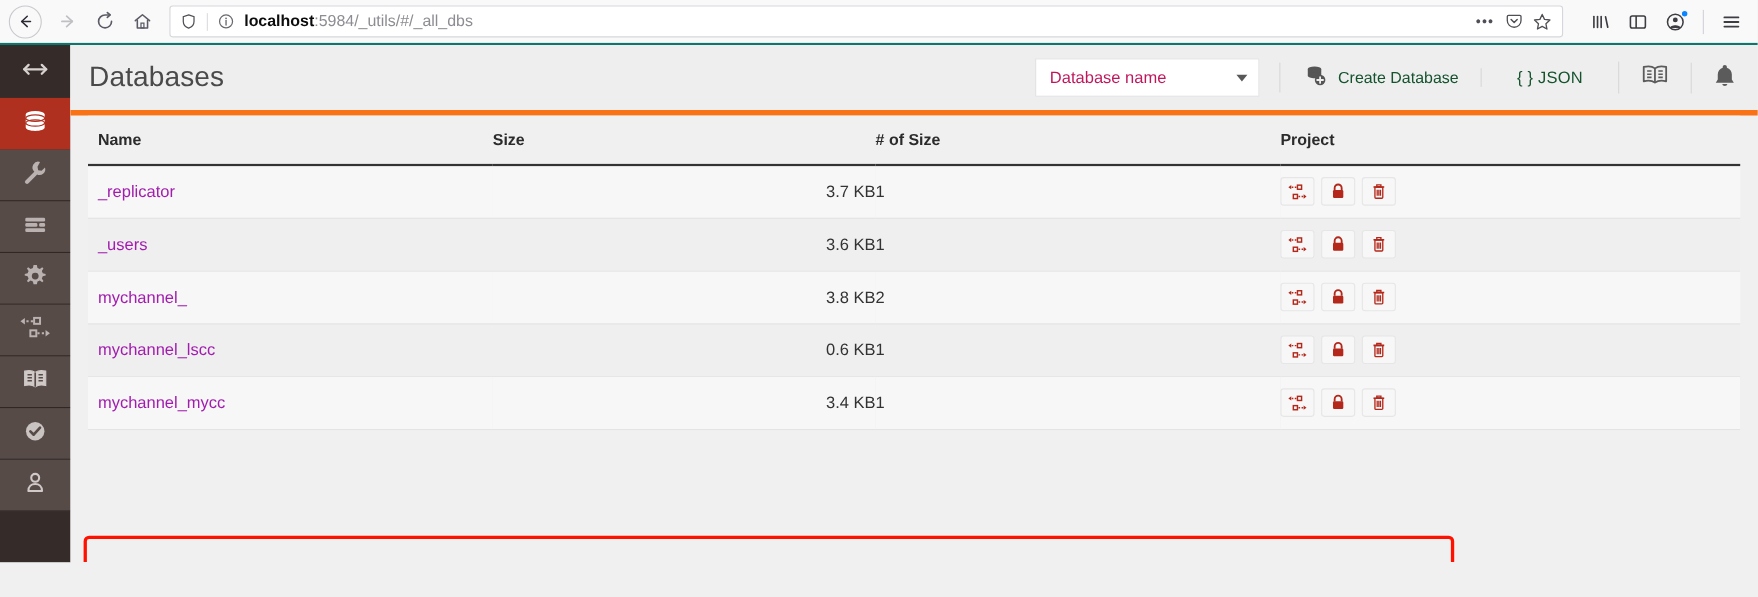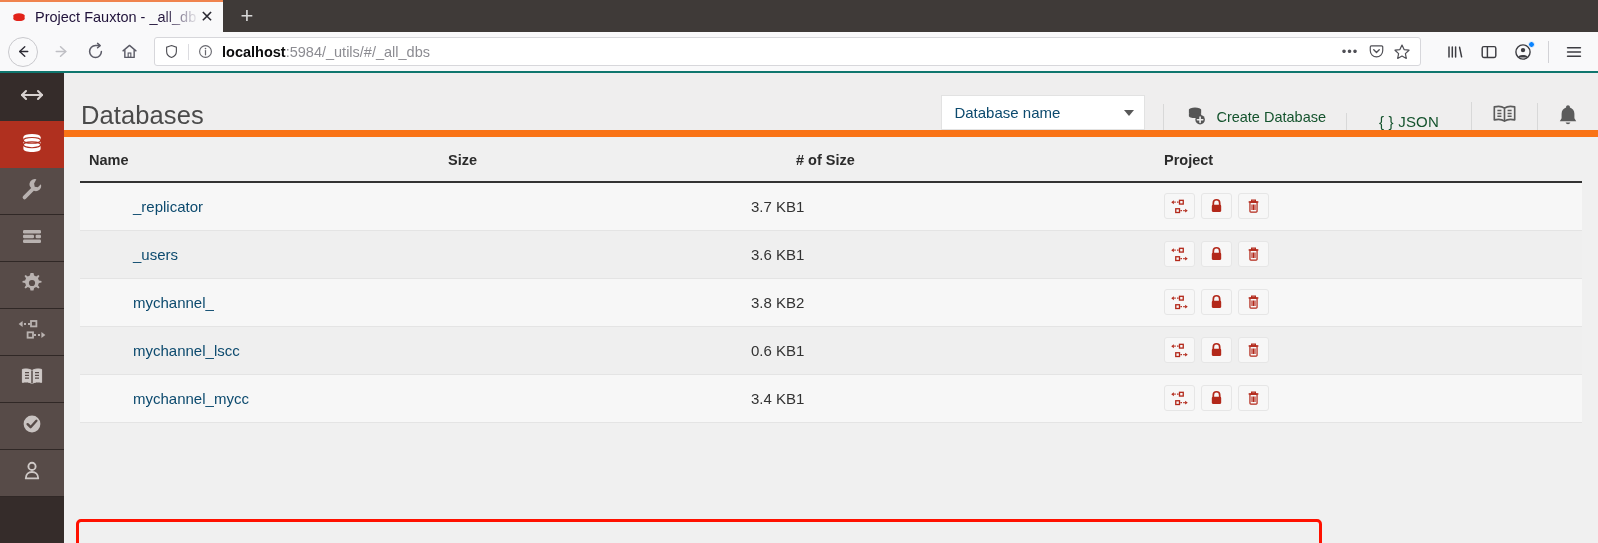--- a/index.html
+++ b/index.html
@@ -157,23 +157,23 @@
     display: flex;
     flex-direction: column;
     background: #f0f0f0;
     min-width: 0;
   }
 
   .apphdr {
     height: 64px;
     flex: 0 0 64px;
     background: #efeeee;
-    border-bottom: 7px solid #f97316;
+    border-bottom: 5px solid #f97316;
     display: flex;
-    align-items: flex-end;
+    align-items: center;
   }
   .apphdr-title {
     display: flex; align-items: center;
     padding-left: 17px;
     font-size: 25.5px;
     color: #4a4a4a;
     font-weight: 400;
     flex: 1 1 auto;
     letter-spacing: 0.1px;
   }
@@ -182,21 +182,21 @@
     padding: 0 18px;
     flex: 0 0 auto;
   }
   .hdr-select {
     width: 204px; height: 35px;
     background: #fff;
     border: 1px solid #e2e2e2;
     display: flex; align-items: center;
     padding: 0 10px 0 12px;
   }
-  .hdr-select .ph { flex: 1 1 auto; font-size: 15px; color: #0c4a6e; }
+  .hdr-select .ph { flex: 1 1 auto; font-size: 15px; color: #be185d; }
   .hdr-select .caret {
     width: 0; height: 0;
     border-left: 5.5px solid transparent;
     border-right: 5.5px solid transparent;
     border-top: 6.5px solid #585858;
   }
   .hdr-btn {
     display: flex; align-items: center; justify-content: center;
     gap: 9px;
     border-left: 1px solid #d8d8d8;
@@ -235,21 +235,21 @@
     vertical-align: middle;
     border-bottom: 1px solid #e4e4e4;
   }
   table.dbs tbody tr.odd td { background: #f7f7f7; }
   table.dbs tbody tr.even td { background: #efefef; }
   .col-name { width: 368px; padding-left: 9px !important; }
   .col-size { width: 348px; text-align: right; }
   .col-docs { width: 368px; }
   .col-act   { }
   th.col-name { padding-left: 9px !important; }
-  .dbname { color: #0c4a6e; text-decoration: none; font-size: 15px; margin-left: 44px; }
+  .dbname { color: #a21caf; text-decoration: none; font-size: 15px; }
   .sizeval, .docsval { color: #333; font-size: 15px; }
 
   .actions { display: flex; align-items: center; gap: 6px; }
   .actbtn {
     width: 31px; height: 26px;
     background: #f7f7f7;
     border: 1px solid #e6e6e6;
     border-radius: 3px;
     display: flex; align-items: center; justify-content: center;
     color: #b3281a;
@@ -265,34 +265,20 @@
     right: 276px;
     top: 382px;
     height: 47px;
   }
 </style>
 </head>
 <body>
 
 <div id="browser">
 
-  <div class="tabstrip">
-    <div class="tab">
-      <span class="tab-favicon">
-        <svg width="14" height="14" viewBox="0 0 14 14">
-          <ellipse cx="7" cy="5.4" rx="5.6" ry="2.1" fill="#e2231a"></ellipse>
-          <rect x="1.4" y="5.4" width="11.2" height="3.6" fill="#e2231a"></rect>
-          <ellipse cx="7" cy="9" rx="5.6" ry="2.1" fill="#e2231a"></ellipse>
-        </svg>
-      </span>
-      <span class="tab-title">Project Fauxton - _all_db</span>
-      <span class="tab-close">✕</span>
-    </div>
-    <div class="newtab">+</div>
-  </div>
 
   <div class="navbar">
     <div class="navbtn back">
       <svg width="17" height="17" viewBox="0 0 20 20">
           <path d="M11.5 4.5 L5.5 10 L11.5 15.5" fill="none" stroke="currentColor" stroke-width="1.6" stroke-linecap="round" stroke-linejoin="round"></path>
           <path d="M5.6 10 H15" stroke="currentColor" stroke-width="1.6" stroke-linecap="round"></path>
         </svg>
     </div>
     <div class="navbtn fwd">
       <svg width="19" height="19" viewBox="0 0 20 20">

